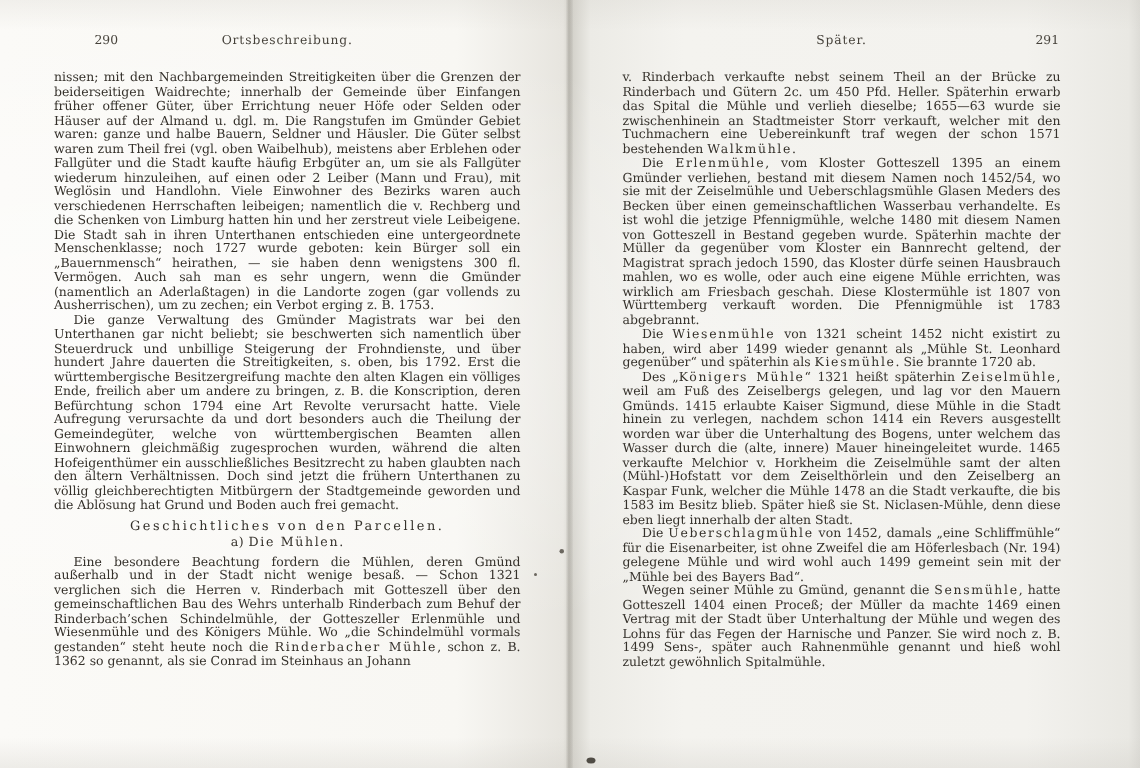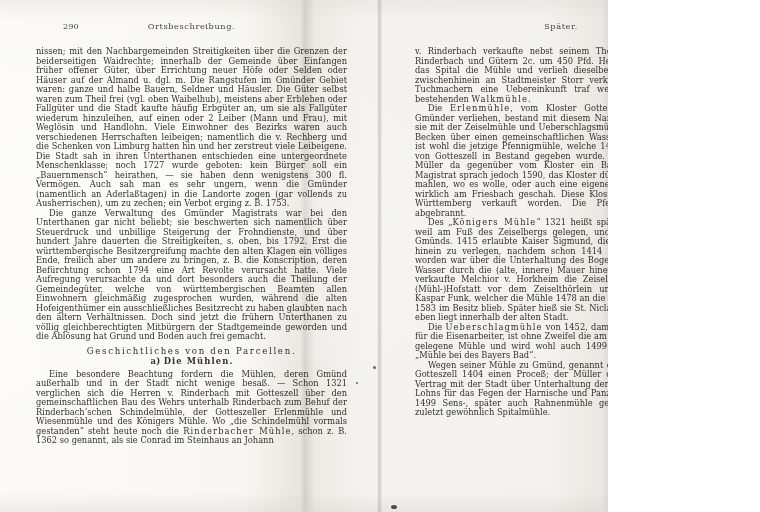--- a/index.html
+++ b/index.html
@@ -1,19 +1,19 @@
 <!DOCTYPE html>
 <html><head>
 <meta charset="utf-8">
 <style>
   * { box-sizing: border-box; }
   html, body { margin: 0; padding: 0; }
   .spread {
     position: relative;
-    width: 608px;
+    width: 760px;
     height: 512px;
     overflow: hidden;
     font-family: "DejaVu Serif", "Liberation Serif", serif;
     color: #35312b;
     background:
       radial-gradient(ellipse at 12% 45%, rgba(255,255,255,0.55), rgba(255,255,255,0) 55%),
       linear-gradient(180deg, rgba(210,207,200,0.25) 0%, rgba(255,255,255,0) 4%, rgba(255,255,255,0) 96%, rgba(205,202,195,0.3) 100%),
       linear-gradient(90deg, #fbfaf7 0%, #f8f7f3 40%, #e7e5df 49.4%, #d2d0c9 50.1%, #ecebe6 51.8%, #f4f3ef 60%, #f3f2ee 90%, #e9e8e3 99%, #dddcd7 100%);
   }
   .gutter {
@@ -35,21 +35,21 @@
   .body p.noindent { text-indent: 0; }
 
   .seg-sp { letter-spacing: 1.1px; }
   .seg-it { }
 
   .sechead {
     margin: 5px 0 0; font-size: 8.6px; font-weight: normal;
     text-align: center; letter-spacing: 1.7px; text-indent: 0; color: #33302a;
   }
   .subline { margin: 1px 0 0 !important; text-align: center; text-indent: 0 !important; font-size: 7.9px; }
-  .subhead { margin: 1px 0 3px; font-size: 8.4px; font-weight: bold; text-align: center; letter-spacing: 0.3px; }
+  .subhead { margin: 1px 0 3px; font-size: 8.4px; font-weight: normal; text-align: center; letter-spacing: 0.3px; }
 
   .speck { position: absolute; border-radius: 50%; background: #6b675f; }
   .speck.s1 { left: 373px; top: 366px; width: 3px; height: 3px; }
   .speck.s2 { left: 391px; top: 505px; width: 6px; height: 4px; background: #504c45; }
   .speck.s3 { left: 356px; top: 382px; width: 2px; height: 2px; }
 </style>
 </head>
 <body>
 
 <div class="spread">
@@ -73,18 +73,19 @@
   </section>
 
   <section class="page right">
     <header class="pagehead">
       <span class="runhead">Später.</span>
       <span class="folio">291</span>
     </header>
     <div class="body">
       <p class="noindent"><span>v. Rinderbach verkaufte nebst seinem Theil an der Brücke zu Rinderbach und Gütern 2c. um 450 Pfd. Heller. Späterhin erwarb das Spital die Mühle und verlieh dieselbe; 1655—63 wurde sie zwischenhinein an Stadtmeister Storr verkauft, welcher mit den Tuchmachern eine Uebereinkunft traf wegen der schon 1571 bestehenden </span><span class="seg-sp">Walkmühle</span><span>.</span></p>
       <p><span>Die </span><span class="seg-sp">Erlenmühle</span><span>, vom Kloster Gotteszell 1395 an einem Gmünder verliehen, bestand mit diesem Namen noch 1452/54, wo sie mit der Zeiselmühle und Ueberschlagsmühle Glasen Meders des Becken über einen gemeinschaftlichen Wasserbau verhandelte. Es ist wohl die jetzige Pfennigmühle, welche 1480 mit diesem Namen von Gotteszell in Bestand gegeben wurde. Späterhin machte der Müller da gegenüber vom Kloster ein Bannrecht geltend, der Magistrat sprach jedoch 1590, das Kloster dürfe seinen Hausbrauch mahlen, wo es wolle, oder auch eine eigene Mühle errichten, was wirklich am Friesbach geschah. Diese Klostermühle ist 1807 von Württemberg verkauft worden. Die Pfennigmühle ist 1783 abgebrannt.</span></p>
+      <p><span>Die </span><span class="seg-sp">Wiesenmühle</span><span> von 1321 scheint 1452 nicht existirt zu haben, wird aber 1499 wieder genannt als „Mühle St. Leonhard gegenüber“ und späterhin als </span><span class="seg-sp">Kiesmühle</span><span>. Sie brannte 1720 ab.</span></p>
       <p><span>Des „</span><span class="seg-sp">Königers Mühle</span><span>“ 1321 heißt späterhin </span><span class="seg-sp">Zeiselmühle</span><span>, weil am Fuß des Zeiselbergs gelegen, und lag vor den Mauern Gmünds. 1415 erlaubte Kaiser Sigmund, diese Mühle in die Stadt hinein zu verlegen, nachdem schon 1414 ein Revers ausgestellt worden war über die Unterhaltung des Bogens, unter welchem das Wasser durch die (alte, innere) Mauer hineingeleitet wurde. 1465 verkaufte Melchior v. Horkheim die Zeiselmühle samt der alten (Mühl-)Hofstatt vor dem Zeiselthörlein und den Zeiselberg an Kaspar Funk, welcher die Mühle 1478 an die Stadt verkaufte, die bis 1583 im Besitz blieb. Später hieß sie St. Niclasen-Mühle, denn diese eben liegt innerhalb der alten Stadt.</span></p>
       <p><span>Die </span><span class="seg-sp">Ueberschlagmühle</span><span> von 1452, damals „eine Schliffmühle“ für die Eisenarbeiter, ist ohne Zweifel die am Höferlesbach (Nr. 194) gelegene Mühle und wird wohl auch 1499 gemeint sein mit der „Mühle bei des Bayers Bad“.</span></p>
       <p><span>Wegen seiner Mühle zu Gmünd, genannt die </span><span class="seg-sp">Sensmühle</span><span>, hatte Gotteszell 1404 einen Proceß; der Müller da machte 1469 einen Vertrag mit der Stadt über Unterhaltung der Mühle und wegen des Lohns für das Fegen der Harnische und Panzer. Sie wird noch z. B. 1499 Sens-, später auch Rahnenmühle genannt und hieß wohl zuletzt gewöhnlich Spitalmühle.</span></p>
     </div>
   </section>
 </div>
 
 </body></html>

